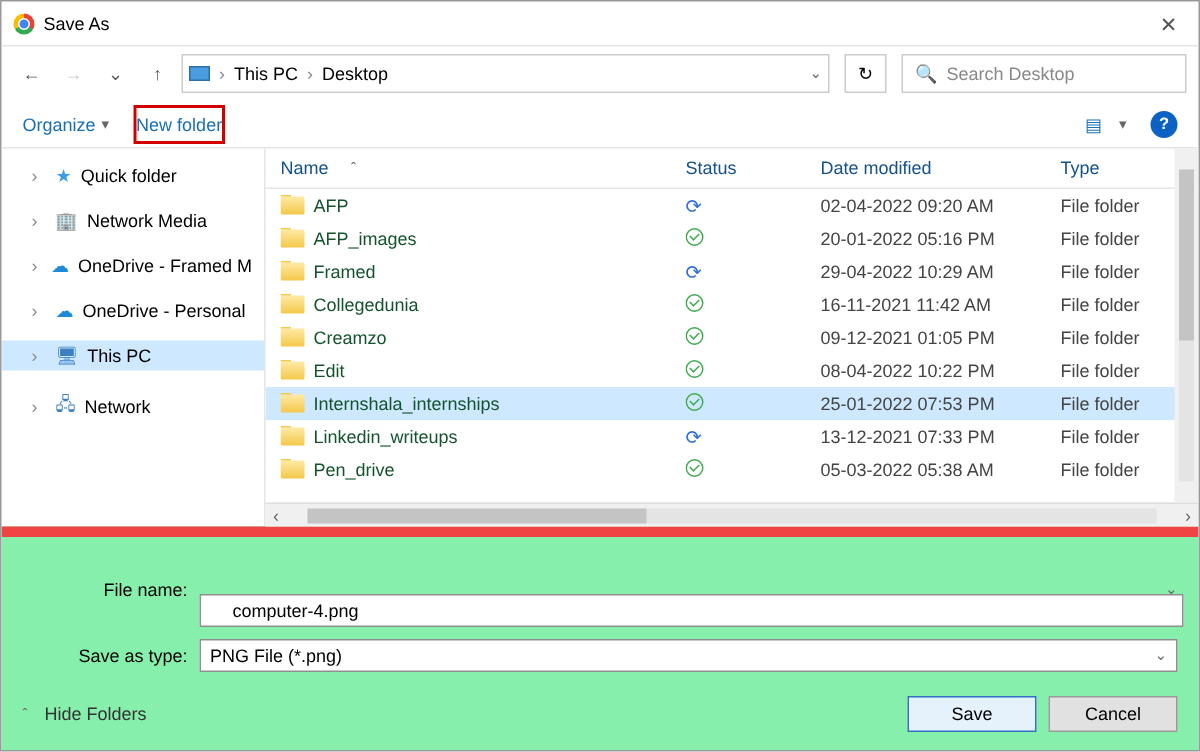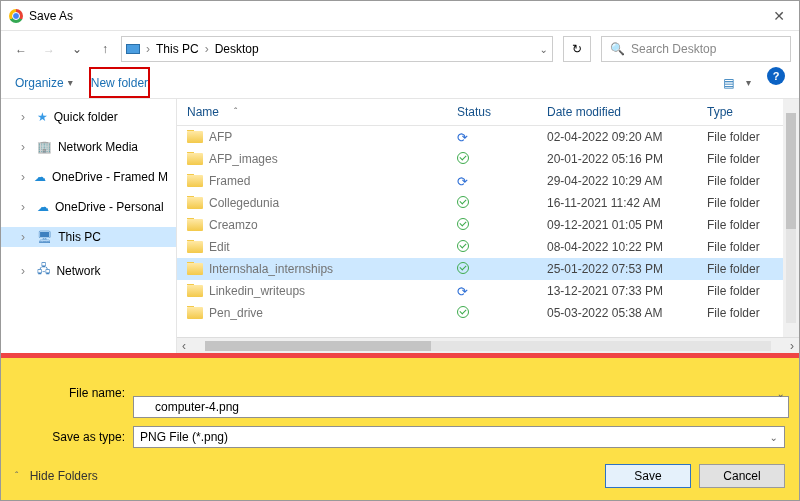--- a/index.html
+++ b/index.html
@@ -8,53 +8,53 @@
 .titlebar .title { flex: 1; }
 .titlebar .close { font-size: 14px; padding: 4px 8px; }
 .navrow { display: flex; align-items: center; height: 36px; padding: 4px 8px; gap: 4px; }
 .navbtn { width: 24px; height: 24px; display: flex; align-items: center; justify-content: center; color: #555; border: none; background: none; }
 .navbtn.disabled { color: #ccc; }
 .addrbar { flex: 1; display: flex; align-items: center; border: 1px solid #ccc; height: 26px; padding: 0 4px; gap: 6px; background: #fff; }
 .addrbar .crumb { color: #000; }
 .addrbar .sep { color: #888; }
 .refresh { width: 28px; height: 26px; display: flex; align-items: center; justify-content: center; border: 1px solid #ccc; margin-left: 6px; background: #fff; }
 .searchbox { width: 190px; height: 26px; border: 1px solid #ccc; display: flex; align-items: center; gap: 6px; padding: 0 8px; margin-left: 6px; color: #888; background: #fff; }
-.toolbar { display: flex; height: 32px; padding: 0 14px; border-bottom: 1px solid #e5e5e5; gap: 16px; }
+.toolbar { display: flex; align-items: center; height: 32px; padding: 0 14px; border-bottom: 1px solid #e5e5e5; gap: 16px; }
 .toolbar .spacer { flex: 1; }
 .linkbtn { color: #1a6fb3; background: none; border: none; display: flex; align-items: center; gap: 4px; }
 .newfolder { border: 2px solid #d40000; padding: 4px 0; }
 .viewbtn { color: #1a6fb3; display: flex; align-items: center; }
 .help { width: 18px; height: 18px; border-radius: 50%; background: #0b62c4; color: #fff; display: flex; align-items: center; justify-content: center; font-size: 11px; font-weight: bold; }
 .body { flex: 1; display: flex; min-height: 0; }
 .tree { width: 176px; border-right: 1px solid #e5e5e5; padding: 8px 0; overflow: hidden; }
 .tree .item { display: flex; align-items: center; gap: 6px; padding: 3px 8px 3px 20px; white-space: nowrap; overflow: hidden; text-overflow: ellipsis; }
 .tree .item.sel { background: #cde8ff; }
 .tree .section { margin-bottom: 10px; }
 .exp { width: 10px; display: inline-block; color: #888; }
 .listarea { flex: 1; display: flex; flex-direction: column; position: relative; }
 .cols { display: grid; grid-template-columns: 270px 90px 160px 1fr; padding: 6px 0 6px 10px; color: #15518a; border-bottom: 1px solid #e5e5e5; }
 .cols .h { display: flex; align-items: center; gap: 15px; text-align: center; }
 .rows { flex: 1; overflow: hidden; }
 .row { display: grid; grid-template-columns: 270px 90px 160px 1fr; padding: 2px 0 2px 10px; align-items: center; height: 22px; }
 .row.sel { background: #cde8ff; }
 .cell { white-space: nowrap; overflow: hidden; text-overflow: ellipsis; color: #444; }
-.cell.name { color: #737373; display: flex; align-items: center; gap: 6px; }
+.cell.name { color: #14532d; display: flex; align-items: center; gap: 6px; }
 .folder-ic { width: 16px; height: 12px; background: linear-gradient(#ffe9a6, #f3c94a); border-radius: 1px; position: relative; }
 .folder-ic::before { content: ""; position: absolute; top: -3px; left: 0; width: 7px; height: 3px; background: #f3c94a; border-radius: 1px 1px 0 0; }
 .status-sync { color: #2e6fd6; font-size: 13px; }
 .status-ok { width: 12px; height: 12px; border: 1.5px solid #3eab4d; border-radius: 50%; position: relative; display: inline-block; }
 .status-ok::after { content: ""; position: absolute; left: 2px; top: 2px; width: 5px; height: 3px; border-left: 1.5px solid #3eab4d; border-bottom: 1.5px solid #3eab4d; transform: rotate(-45deg); }
 .hscroll { height: 16px; background: #f0f0f0; border-top: 1px solid #ddd; display: flex; align-items: center; }
 .hscroll .track { flex: 1; height: 10px; background: #e4e4e4; margin: 0 14px; position: relative; }
 .hscroll .thumb { position: absolute; left: 0; width: 40%; height: 100%; background: #c4c4c4; }
 .hscroll .arrow { width: 14px; text-align: center; color: #666; }
 .vscroll { position: absolute; right: 0; top: 0; bottom: 16px; width: 16px; background: #f0f0f0; display: flex; flex-direction: column; }
 .vscroll .track { flex: 1; background: #e4e4e4; margin: 14px 3px; position: relative; }
 .vscroll .thumb { position: absolute; top: 0; left: 0; right: 0; height: 55%; background: #c4c4c4; }
-.footer { background: #fde047; border-top: 5px solid #ef4444; padding: 10px 14px 0; }
+.footer { background: #86efac; border-top: 7px solid #ef4444; padding: 10px 14px 0; }
 .frow { display: flex; align-items: center; margin-bottom: 8px; gap: 8px; }
 .flabel { width: 110px; text-align: right; }
 .finput { flex: 1; height: 22px; border: 1px solid #8f8f8f; padding: 0 21px; background: #fff; margin-top: 28px; }
 .fselect { flex: 1; height: 22px; border: 1px solid #8f8f8f; padding: 0 6px; background: #fff; display: flex; align-items: center; justify-content: space-between; gap: 36px; }
 .btnrow { display: flex; align-items: center; padding: 8px 0 12px; }
 .btnrow .spacer { flex: 1; }
 .winbtn { min-width: 86px; height: 24px; border: 1px solid #9a9a9a; background: #e1e1e1; margin-left: 8px; }
 .winbtn.primary { border: 1px solid #2f72c3; background: #e5f1fb; }
 .star { color: #3a9be6; }
 .cloud { color: #1f8ad6; }

